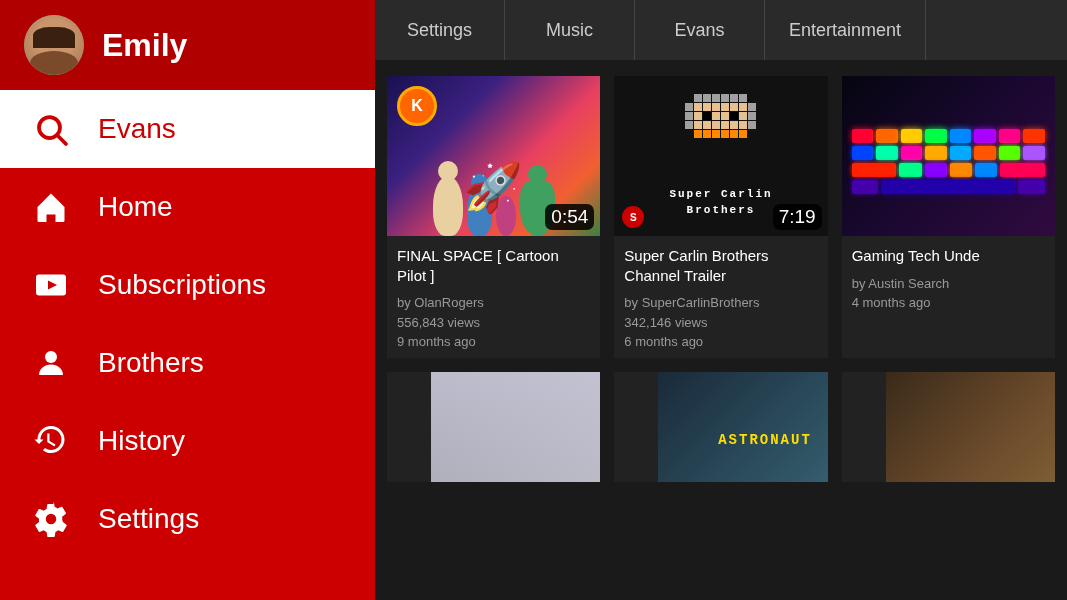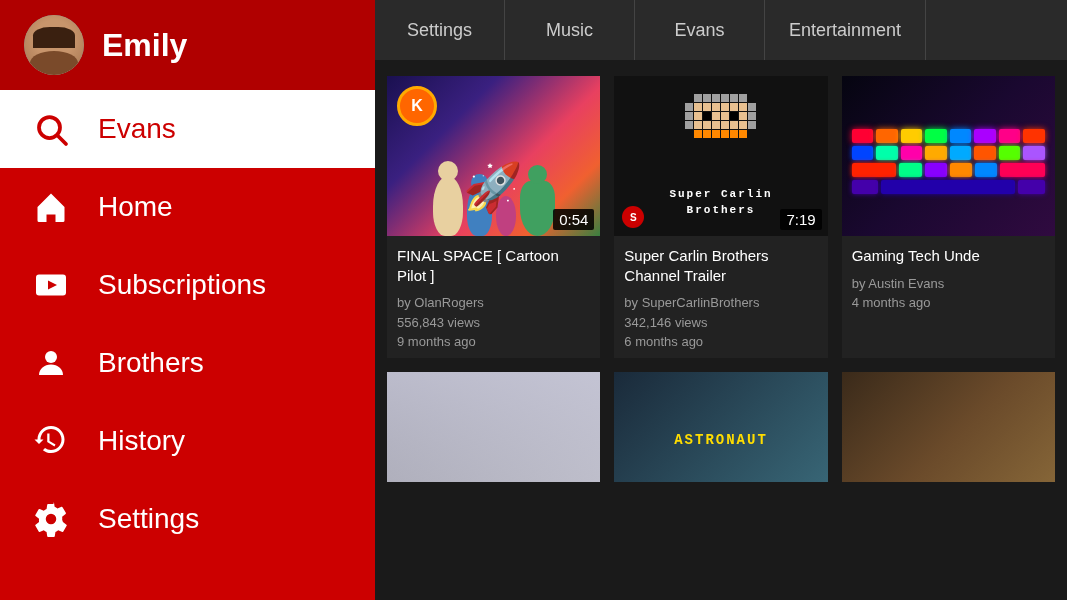--- a/index.html
+++ b/index.html
@@ -254,23 +254,23 @@
     .thumb-3 {
       background: linear-gradient(135deg, #0a0a0a, #1a0a2a, #2a0a3a);
     }
 
     .video-duration {
       position: absolute;
       bottom: 6px;
       right: 6px;
       background: rgba(0,0,0,0.85);
       color: white;
-      font-size: 15px;
+      font-size: 19px;
       padding: 2px 6px;
-      border-radius: 2px;
+      border-radius: 7px;
     }
 
     .channel-badge {
       position: absolute;
       bottom: 8px;
       left: 8px;
       width: 22px;
       height: 22px;
       border-radius: 50%;
       background: #cc0000;
@@ -306,20 +306,21 @@
       flex: 1;
       background: #222;
       height: 110px;
       overflow: hidden;
     }
 
     .bottom-thumb {
       width: 100%;
       height: 136px;
       position: relative;
+      margin-left: 44px;
     }
   </style>
 </head>
 <body>
 
 <div id="sidebar">
   <div id="user-section">
     <div id="avatar">
       <div class="avatar-face"></div>
     </div>
@@ -548,21 +549,21 @@
                 <div style="flex:1; height:14px; background:#4400aa; border-radius:2px; box-shadow:0 0 5px #4400aa;"></div>
                 <div style="flex:5; height:14px; background:#2200aa; border-radius:2px; box-shadow:0 0 5px #2200aa;"></div>
                 <div style="flex:1; height:14px; background:#4400aa; border-radius:2px; box-shadow:0 0 5px #4400aa;"></div>
               </div>
             </div>
           </div>
         </div>
         <div class="video-info">
           <div class="video-title">Gaming Tech Unde</div>
           <div class="video-meta">
-            <div>by Austin Evans</div>
+            <div>by Austin Search</div>
             <div>4 months ago</div>
           </div>
         </div>
       </div>
     </div>
 
     <div class="video-row">
       <div class="bottom-row-card">
         <div class="bottom-thumb thumb-4" style="background: linear-gradient(135deg, #8a8a8a, #cccccc); overflow:hidden; position:relative;">
           <div style="position:absolute; inset:0; background:linear-gradient(to bottom, rgba(200,200,220,0.8), rgba(180,180,200,0.6)); display:flex; align-items:center; justify-content:center;">

